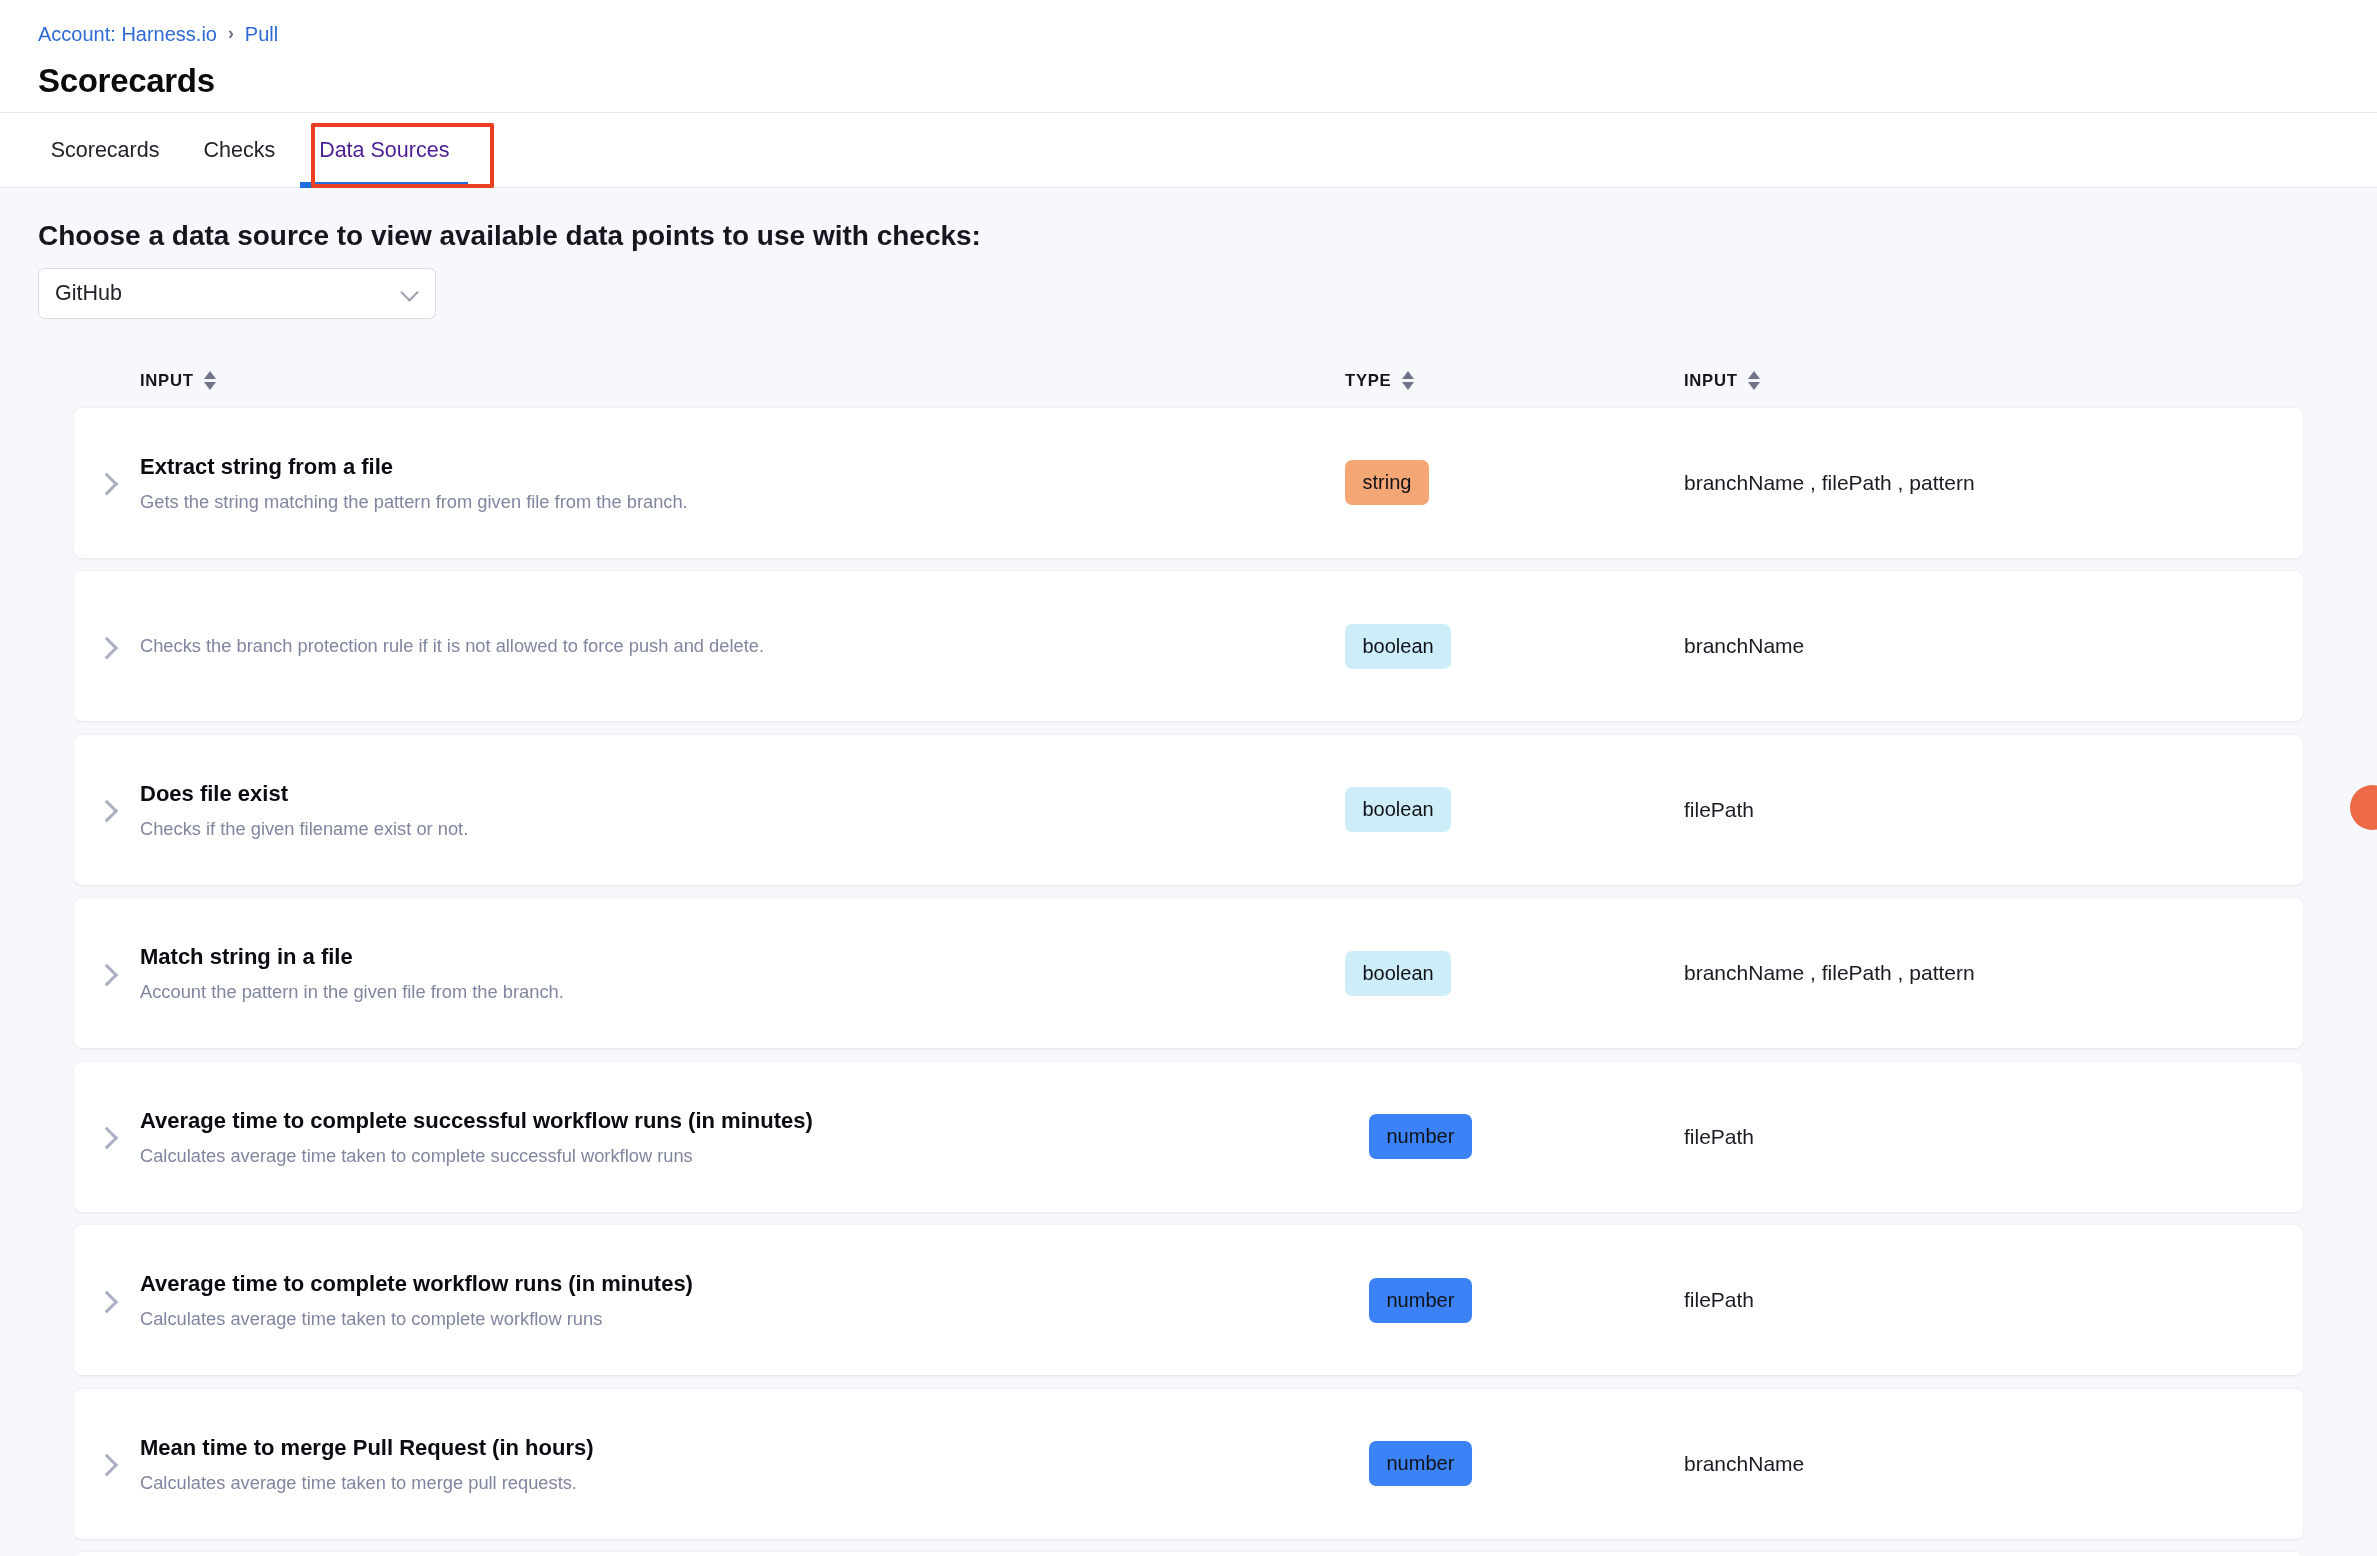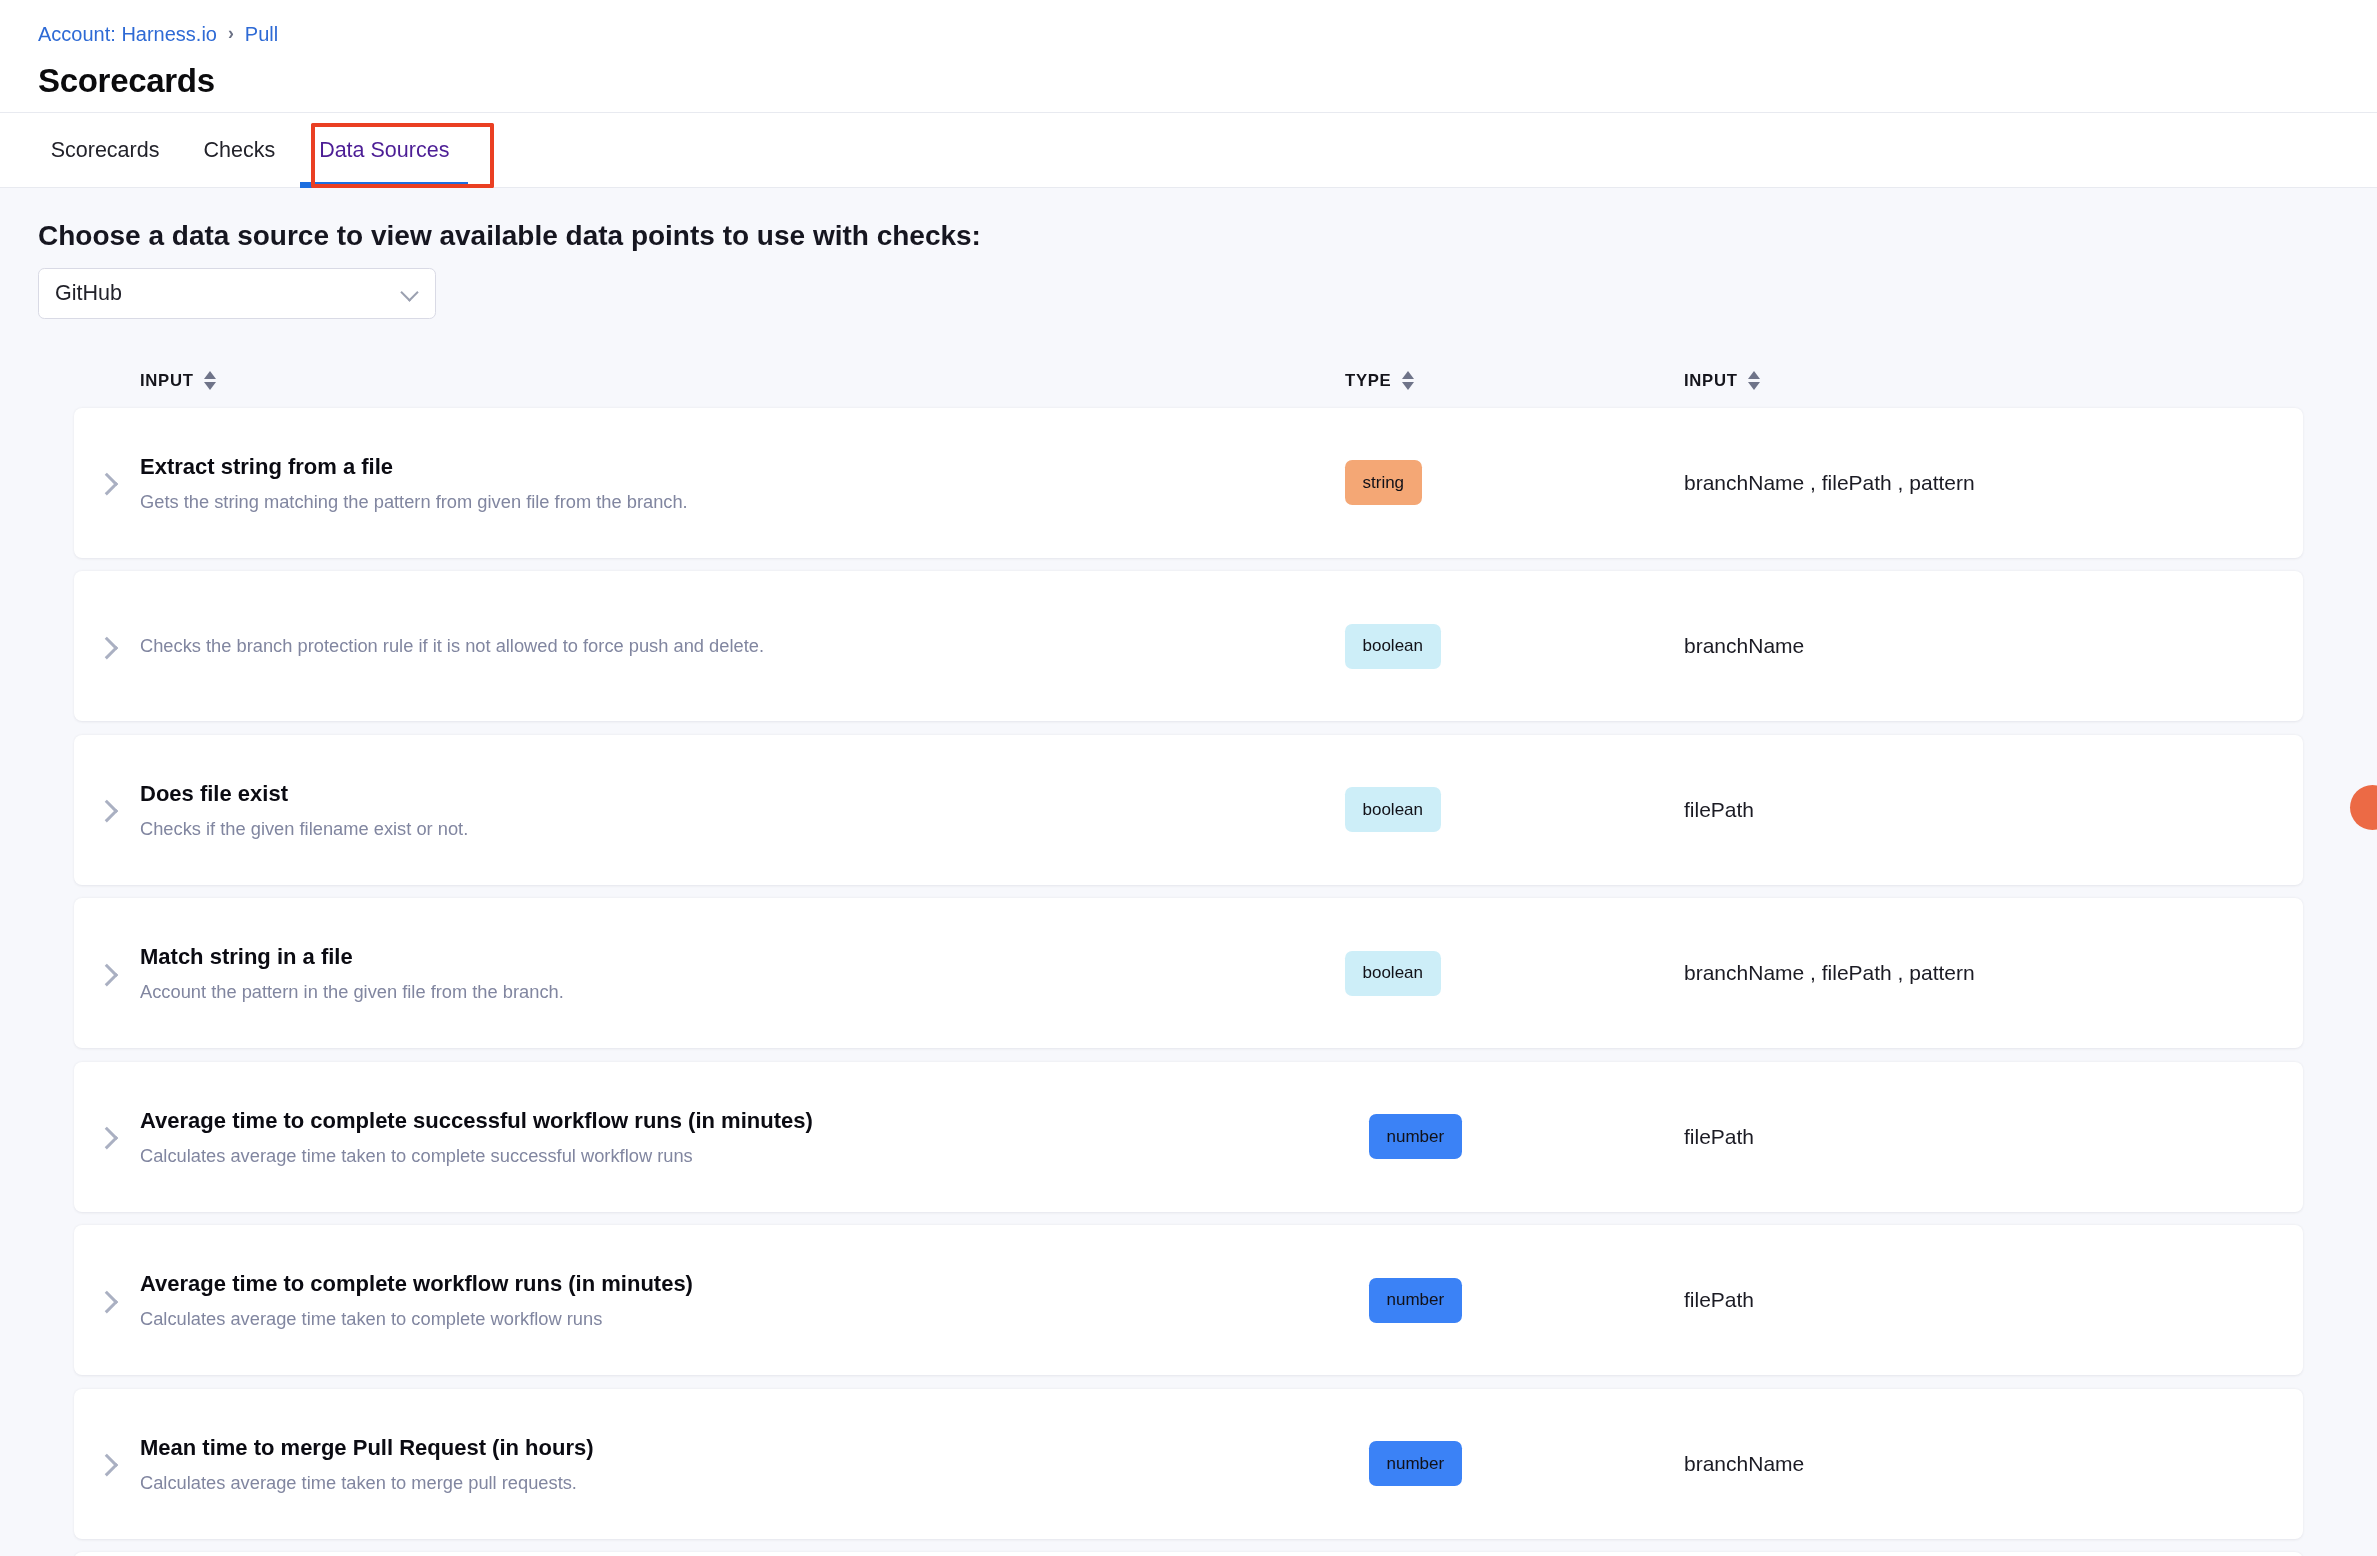--- a/index.html
+++ b/index.html
@@ -270,21 +270,21 @@
     align-items: center;
   }
 
   .badge {
     display: inline-flex;
     align-items: center;
     justify-content: center;
     height: 45px;
     padding: 0 17.5px;
     border-radius: 7.2px;
-    font-size: 17px;
+    font-size: 20px;
     color: #111118;
     white-space: nowrap;
   }
 
   .badge.string  { background: #f4a775; }
   .badge.boolean { background: #cdeef8; }
   .badge.number  { background: #3b82f6; margin-left: 24px; }
 
   .cell-input {
     flex: 1;

